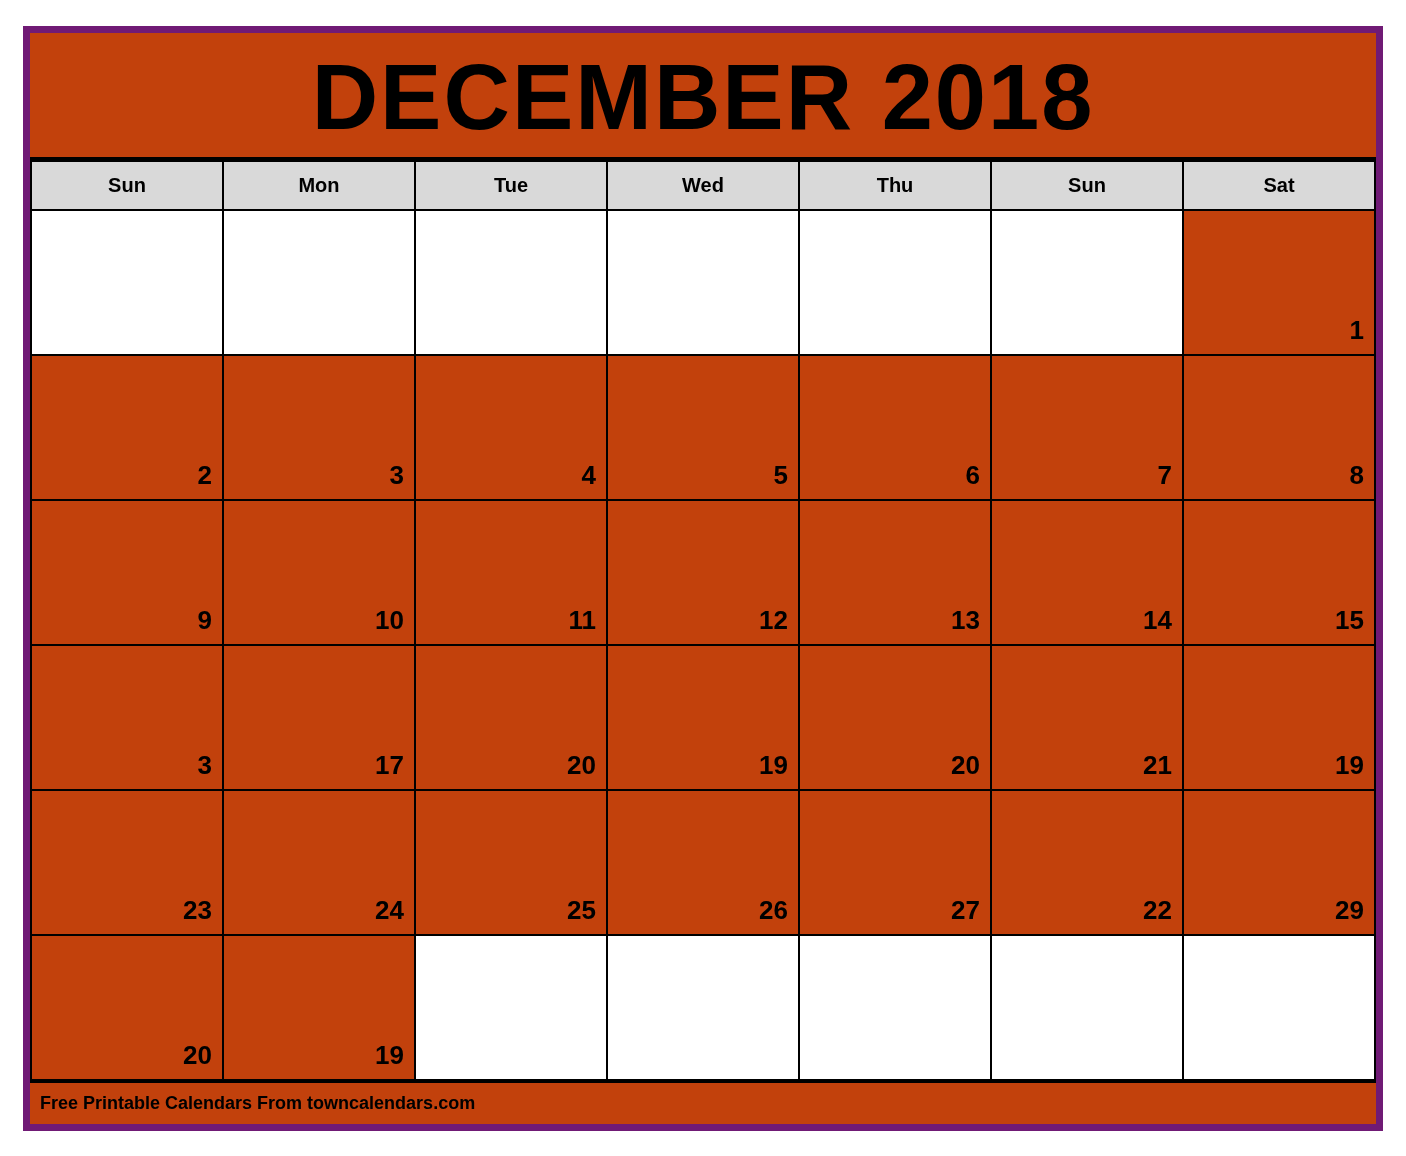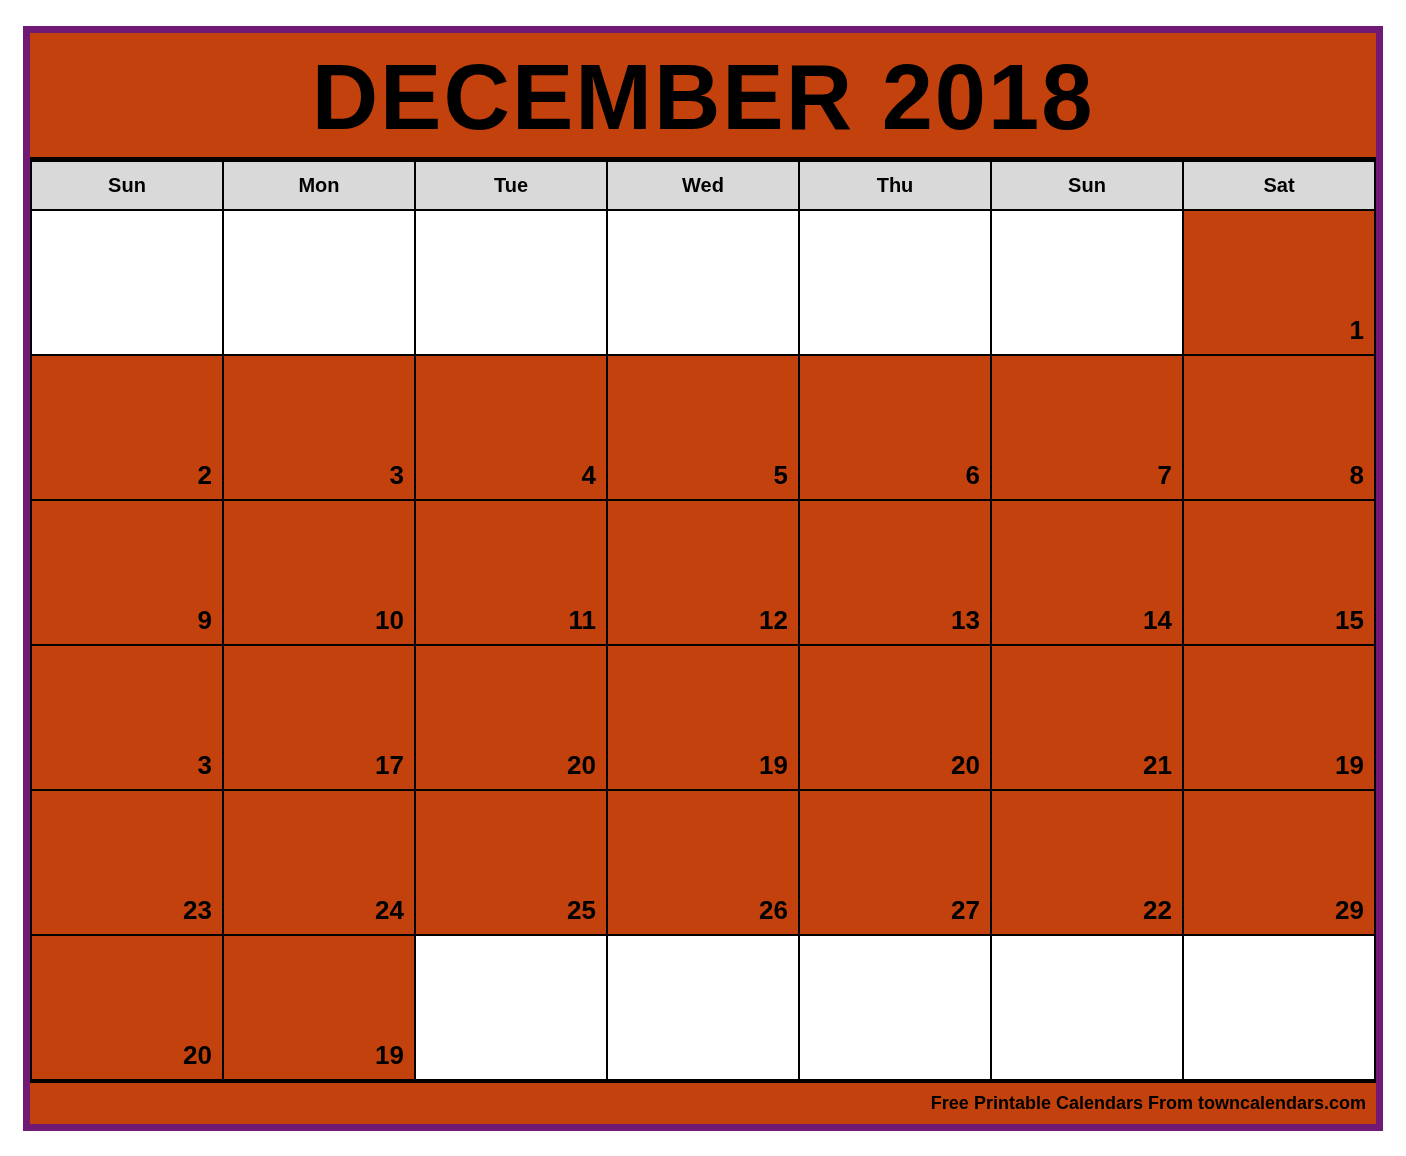--- a/index.html
+++ b/index.html
@@ -58,21 +58,21 @@
       font-weight: bold;
       height: 145px;
       width: calc(100% / 7);
     }
 
     .calendar-grid td.empty {
       background: #fff;
     }
 
     .footer {
-      text-align: right;
+      text-align: left;
       padding: 10px;
       font-size: 18px;
       font-family: Arial, sans-serif;
       border-top: 2px solid #000;
     }
 
     .footer span {
       font-weight: bold;
     }
   </style>

